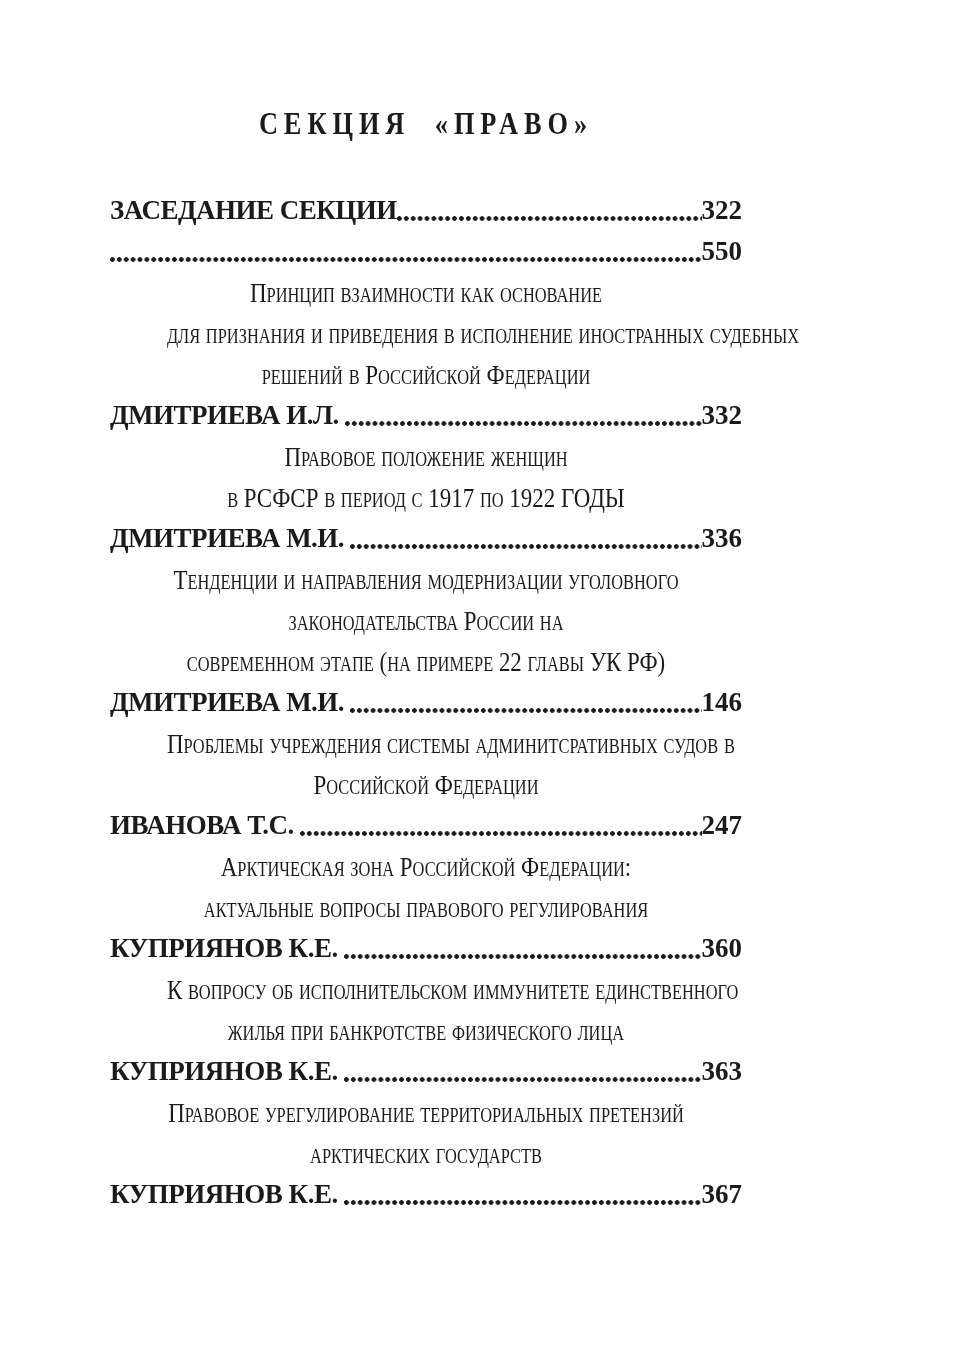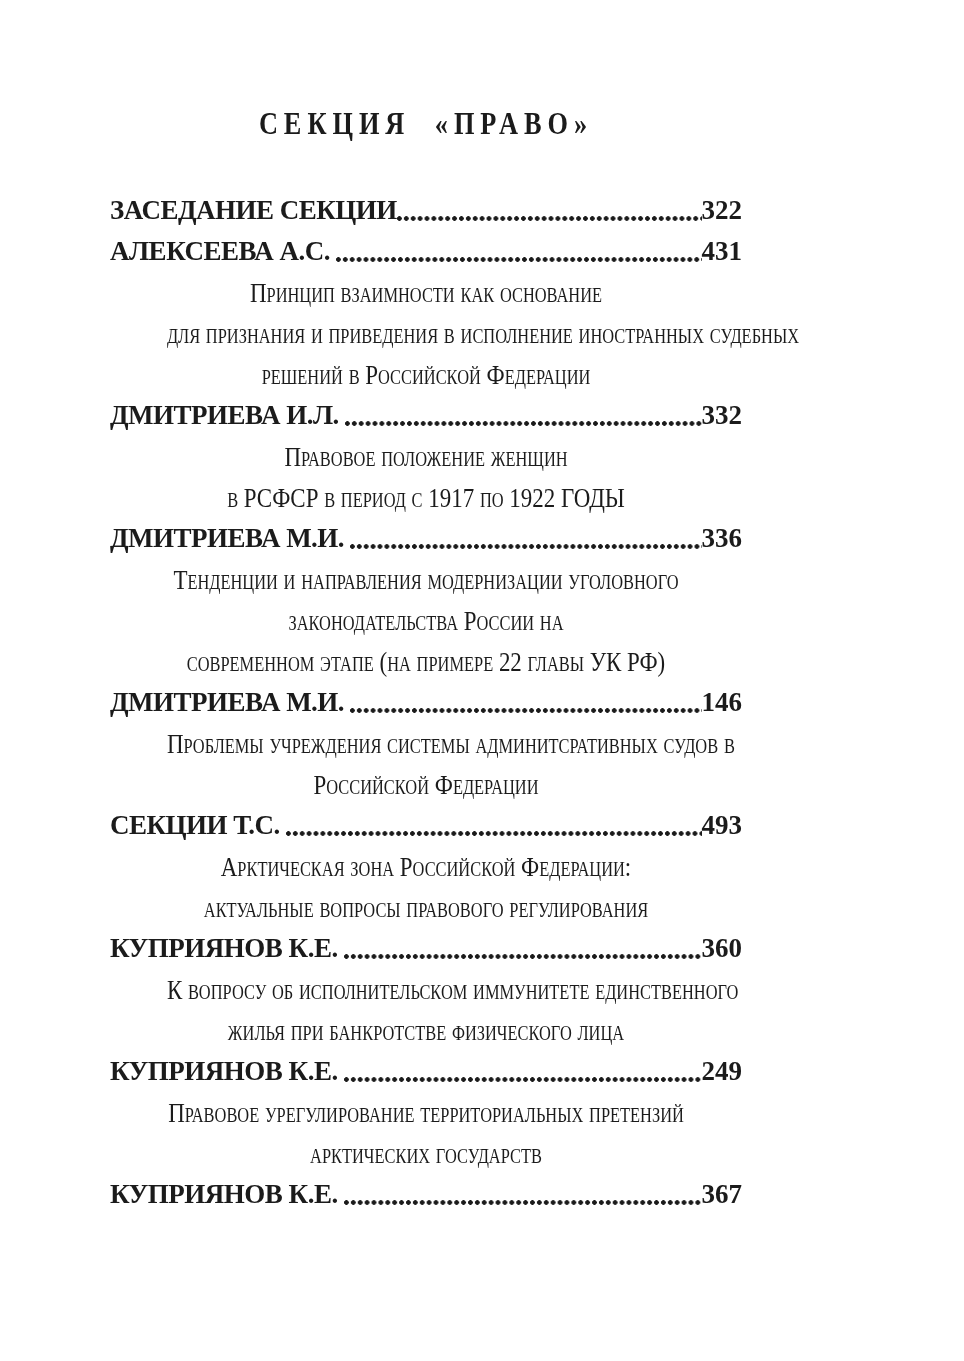--- a/index.html
+++ b/index.html
@@ -76,23 +76,22 @@
 
 <div class="page">
   <h1 class="title">СЕКЦИЯ «ПРАВО»</h1>
   <div class="toc" id="toc-list">
       <div class="entry">
         <span class="entry-label">ЗАСЕДАНИЕ СЕКЦИИ</span>
         <span class="dots"></span>
         <span class="entry-page">322</span>
       </div>
       <div class="entry">
-        <span class="entry-label">АЛЕКСЕЕВА А.С. </span>
         <span class="dots"></span>
-        <span class="entry-page">431</span>
+        <span class="entry-page">550</span>
       </div>
       <div class="subtitle">Принцип взаимности как основание</div>
       <div class="subtitle">для признания и приведения в исполнение иностранных судебных</div>
       <div class="subtitle">решений в Российской Федерации</div>
       <div class="entry">
         <span class="entry-label">ДМИТРИЕВА И.Л. </span>
         <span class="dots"></span>
         <span class="entry-page">332</span>
       </div>
       <div class="subtitle">Правовое положение женщин</div>
@@ -106,37 +105,37 @@
       <div class="subtitle">законодательства России на</div>
       <div class="subtitle">современном этапе (на примере 22 главы УК РФ)</div>
       <div class="entry">
         <span class="entry-label">ДМИТРИЕВА М.И. </span>
         <span class="dots"></span>
         <span class="entry-page">146</span>
       </div>
       <div class="subtitle">Проблемы учреждения системы админитсративных судов в</div>
       <div class="subtitle">Российской Федерации</div>
       <div class="entry">
-        <span class="entry-label">СЕКЦИИ Т.С. </span>
+        <span class="entry-label">ИВАНОВА Т.С. </span>
         <span class="dots"></span>
-        <span class="entry-page">493</span>
+        <span class="entry-page">247</span>
       </div>
       <div class="subtitle">Арктическая зона Российской Федерации:</div>
       <div class="subtitle">актуальные вопросы правового регулирования</div>
       <div class="entry">
         <span class="entry-label">КУПРИЯНОВ К.Е. </span>
         <span class="dots"></span>
         <span class="entry-page">360</span>
       </div>
       <div class="subtitle">К вопросу об исполнительском иммунитете единственного</div>
       <div class="subtitle">жилья при банкротстве физического лица</div>
       <div class="entry">
         <span class="entry-label">КУПРИЯНОВ К.Е. </span>
         <span class="dots"></span>
-        <span class="entry-page">249</span>
+        <span class="entry-page">363</span>
       </div>
       <div class="subtitle">Правовое урегулирование территориальных претензий</div>
       <div class="subtitle">арктических государств</div>
       <div class="entry">
         <span class="entry-label">КУПРИЯНОВ К.Е. </span>
         <span class="dots"></span>
         <span class="entry-page">367</span>
       </div>
     </div>
 </div>

